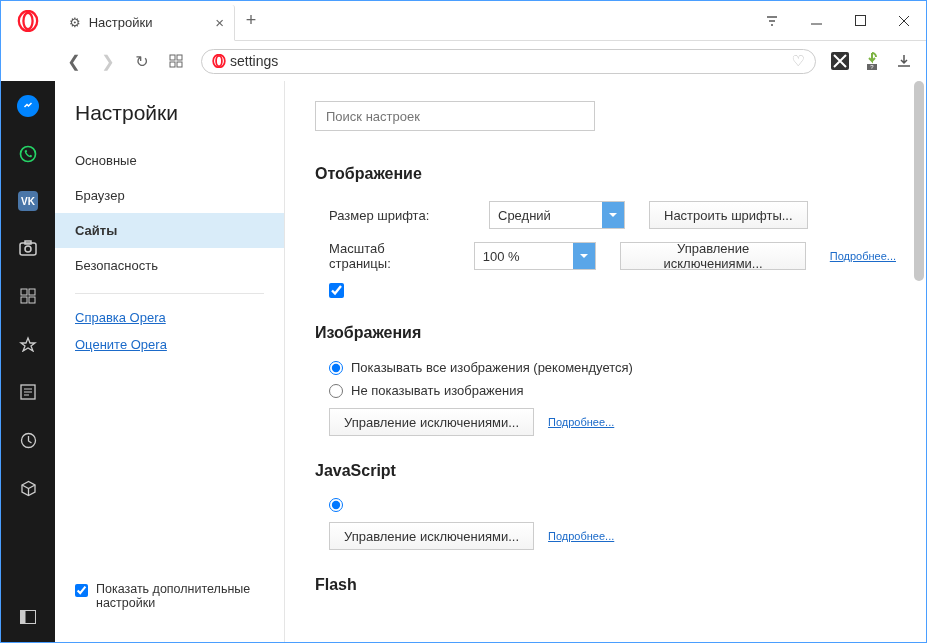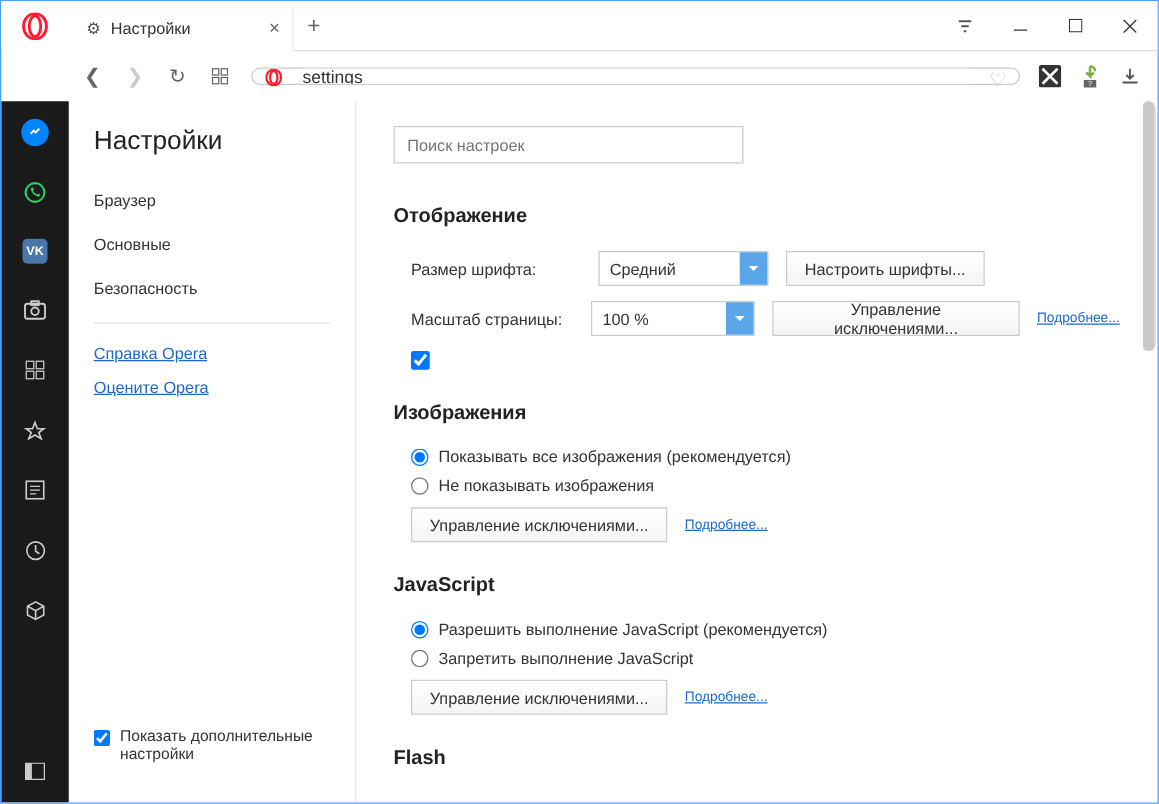--- a/index.html
+++ b/index.html
@@ -13,21 +13,21 @@
 .tab .close { margin-left: auto; color: #666; font-size: 15px; cursor: pointer; }
 .newtab { width: 32px; display: flex; align-items: center; justify-content: center; color: #666; font-size: 18px; cursor: pointer; border-bottom: 1px solid #ddd; }
 .tabspace { flex: 1; border-bottom: 1px solid #ddd; }
 .wincontrols { display: flex; border-bottom: 1px solid #ddd; }
 .wincontrols div { width: 44px; display: flex; align-items: center; justify-content: center; color: #444; cursor: pointer; }
 
 .toolbar { height: 40px; display: flex; align-items: center; padding: 0 8px 0 0; gap: 4px; }
 .leftrail-spacer { width: 54px; }
 .navbtn { width: 30px; height: 30px; display: flex; align-items: center; justify-content: center; color: #666; cursor: pointer; border-radius: 3px; }
 .navbtn.disabled { color: #ccc; }
-.addrbar { flex: 1; height: 14px; border: 1px solid #ccc; border-radius: 15px; display: flex; padding: 0 10px; gap: 16px; margin: 0 6px; }
+.addrbar { flex: 1; height: 25px; border: 1px solid #ccc; border-radius: 15px; display: flex; align-items: center; padding: 0 10px; gap: 4px; margin: 0 6px; }
 .addrbar .mini-o svg { width: 14px; height: 14px; display: block; }
 .addrbar input { flex: 1; border: none; outline: none; font-size: 14px; color: #333; }
 .addrbar .heart { color: #bbb; font-size: 15px; }
 .ext { width: 28px; height: 28px; display: flex; align-items: center; justify-content: center; cursor: pointer; }
 
 .main { display: flex; height: calc(100% - 80px); }
 .leftrail { width: 54px; background: #1a1a1a; display: flex; flex-direction: column; align-items: center; padding-top: 14px; gap: 26px; }
 .leftrail .ic { width: 22px; height: 22px; display: flex; align-items: center; justify-content: center; color: #ddd; cursor: pointer; }
 .leftrail .spacer { flex: 1; }
 .leftrail .msg { background: #0084ff; border-radius: 50%; width: 22px; height: 22px; }
@@ -40,21 +40,21 @@
 .navitem.active { background: #d9ecf9; font-weight: 600; }
 .navsep { height: 1px; background: #e5e5e5; margin: 10px 20px; }
 .navlink { padding: 6px 20px; font-size: 13px; }
 .navlink a { color: #1b6ac9; text-decoration: underline; cursor: pointer; }
 .sidefoot { margin-top: auto; padding: 12px 20px; display: flex; gap: 8px; align-items: flex-start; font-size: 12.5px; color: #333; }
 .sidefoot input { margin-top: 2px; accent-color: #0077ff; }
 
 .content { flex: 1; padding: 20px 30px; overflow-y: auto; position: relative; }
 .search { width: 280px; height: 30px; border: 1px solid #ccc; padding: 0 10px; font-size: 13px; margin-bottom: 34px; }
 .section-title { font-size: 16px; font-weight: 700; color: #222; margin-bottom: 18px; }
-.row { display: flex; align-items: center; gap: 14px; margin-bottom: 12px; padding-left: 14px; }
+.row { display: flex; align-items: center; gap: 24px; margin-bottom: 12px; padding-left: 14px; }
 .row-label { width: 136px; font-size: 13px; color: #333; }
 .sel { width: 136px; height: 28px; border: 1px solid #ccc; display: flex; align-items: center; padding: 0 8px; font-size: 13px; color: #333; position: relative; cursor: pointer; background: #fff; }
 .sel::after { content: ""; position: absolute; right: 0; top: 0; width: 22px; height: 100%; background: #5aa6e8; }
 .sel::before { content: ""; position: absolute; right: 7px; top: 11px; border: 4px solid transparent; border-top-color: #fff; z-index: 1; }
 .btn { height: 28px; border: 1px solid #ccc; background: linear-gradient(#fff,#f4f4f4); padding: 12px 14px; font-size: 13px; color: #333; cursor: pointer; display: inline-flex; align-items: center; }
 .link { color: #1b6ac9; text-decoration: underline; font-size: 11px; cursor: pointer; }
 .chk-row { display: flex; align-items: center; gap: 8px; padding-left: 14px; font-size: 13px; color: #333; margin-bottom: 26px; }
 .chk-row input { accent-color: #0077ff; width: 15px; height: 15px; }
 .radio-row { display: flex; align-items: center; gap: 8px; padding-left: 14px; font-size: 13px; color: #333; margin-bottom: 8px; }
 .radio-row input { accent-color: #0077ff; width: 14px; height: 14px; }
@@ -203,22 +203,23 @@
     <div class="ic" style="margin-bottom:14px">
         <svg width="16" height="14">
           <rect x="0.5" y="0.5" width="15" height="13" fill="none" stroke="#ccc"></rect>
           <rect x="0.5" y="0.5" width="5" height="13" fill="#ccc"></rect>
         </svg>
       </div>
   </div>
 
   <div class="sidebar">
     <h1>Настройки</h1>
+    <div class="navitem">Основные</div>
     <div class="navitem">Браузер</div>
-    <div class="navitem">Основные</div>
+    <div class="navitem active">Сайты</div>
     <div class="navitem">Безопасность</div>
     <div class="navsep"></div>
     <div class="navlink"><a>Справка Opera</a></div>
     <div class="navlink"><a>Оцените Opera</a></div>
     <label class="sidefoot">
       <input type="checkbox" checked="" style="">
       <span>Показать дополнительные настройки</span>
     </label>
   </div>
 
@@ -255,25 +256,20 @@
         <span>Не показывать изображения</span>
       </label>
     <div class="btn-row">
       <button class="btn">Управление исключениями...</button>
       <a class="link">Подробнее...</a>
     </div>
 
     <div class="section-title">JavaScript</div>
     <label class="radio-row">
         <input type="radio" name="js" checked="" style="">
-        <span>Разрешить выполнение JavaScript (рекомендуется)</span>
-      </label>
-    <label class="radio-row">
-        <input type="radio" name="js" style="">
-        <span>Запретить выполнение JavaScript</span>
       </label>
     <div class="btn-row">
       <button class="btn">Управление исключениями...</button>
       <a class="link">Подробнее...</a>
     </div>
 
     <div class="section-title">Flash</div>
   </div>
 </div>
 

